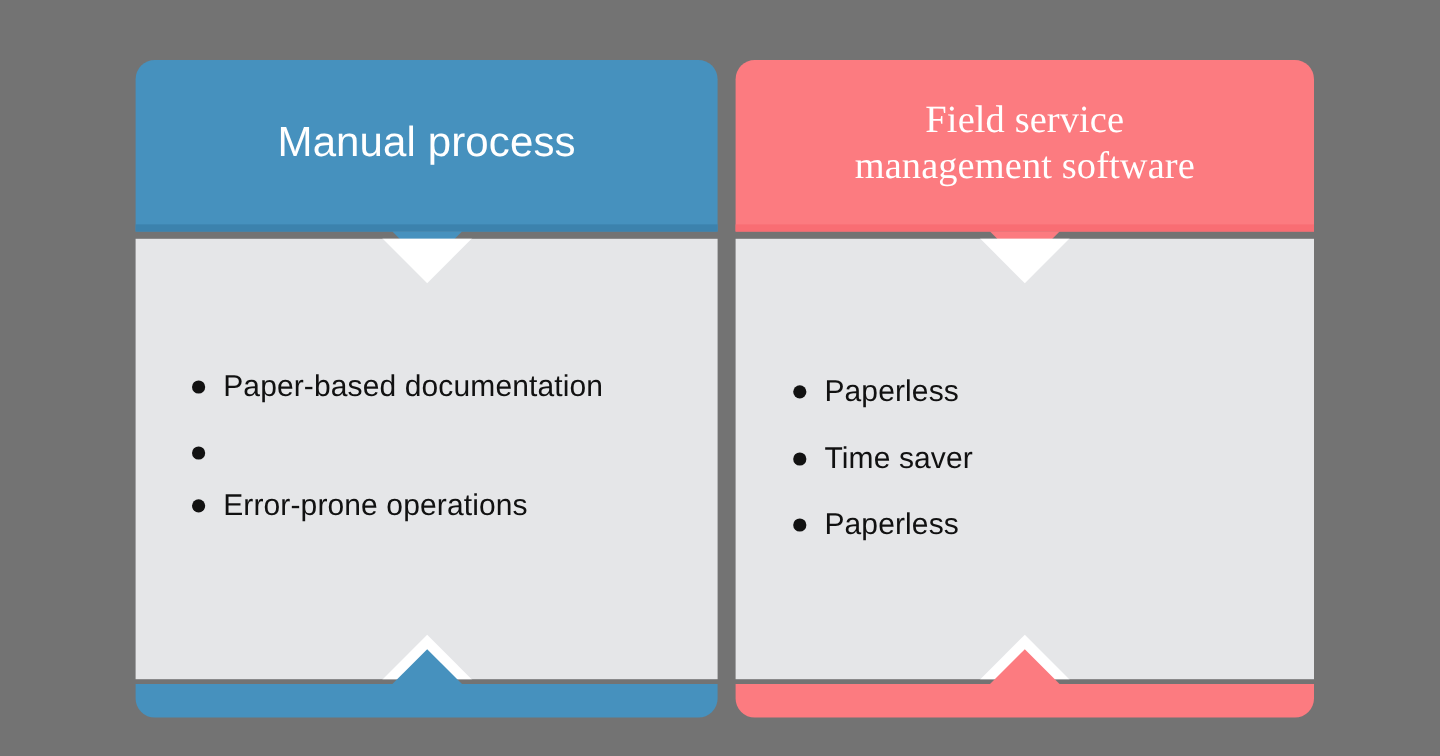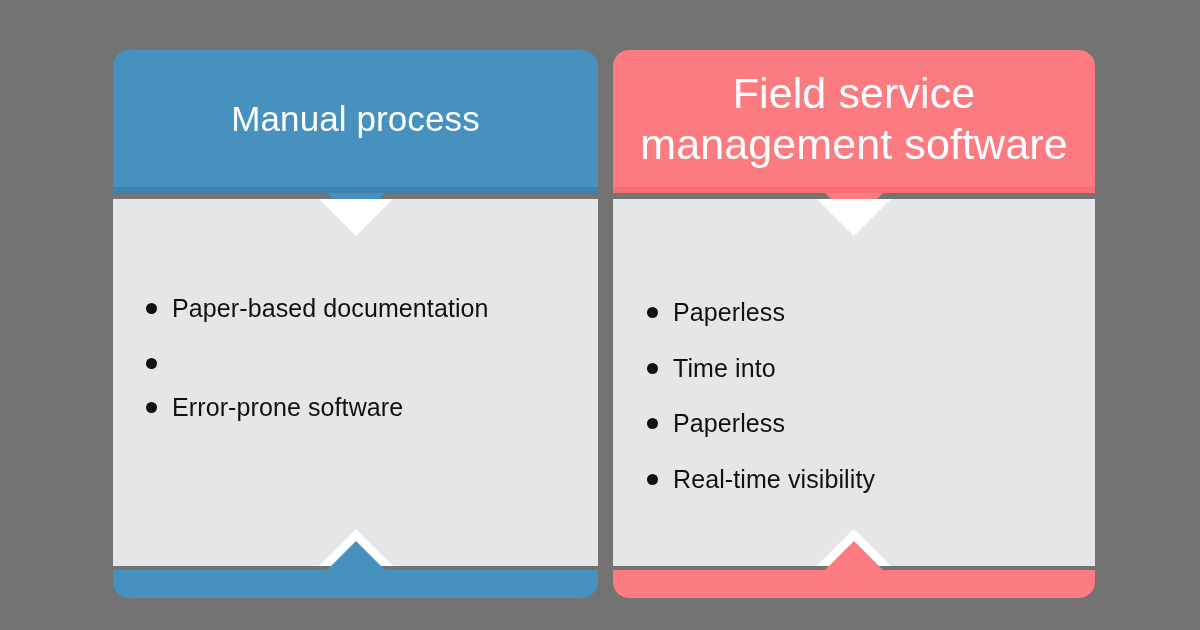--- a/index.html
+++ b/index.html
@@ -47,21 +47,21 @@
   }
   .card-header-title {
     color: #ffffff;
     font-size: 35px;
     line-height: 1.18;
     font-weight: 400;
     text-align: center;
     letter-spacing: 0.1px;
     white-space: pre-line;
   }
-  .card.right .card-header-title { font-size: 43px; }
+  .card.right .card-header-title { font-size: 32px; font-family: Liberation Serif, serif; }
 
   
   .header-strip {
     position: absolute;
     left: 0;
     top: 137px;
     width: 100%;
     height: 6px;
   }
 
@@ -113,21 +113,21 @@
   }
 
   
   .bullet-list {
     position: absolute;
     left: 0;
     top: 0;
     width: 100%;
     box-sizing: border-box;
     padding: 92px 26px 0 32px;
-    margin: 1px;
+    margin: 15px;
     list-style: none;
   }
   .card.right .bullet-list { padding-top: 96px; padding-left: 33px; }
 
   .bullet-item {
     display: flex;
     align-items: flex-start;
     margin-bottom: 22px;
   }
   .card.right .bullet-item { margin-bottom: 23px; }
@@ -190,21 +190,21 @@
       <ul class="bullet-list">
         <li class="bullet-item">
           <span class="bullet-dot" style="background: rgb(18, 18, 18);"></span>
           <span class="bullet-text" style="color: rgb(17, 17, 17);">Paper-based documentation</span>
         </li>
         <li class="bullet-item">
           <span class="bullet-dot" style="background: rgb(18, 18, 18);"></span>
         </li>
         <li class="bullet-item">
           <span class="bullet-dot" style="background: rgb(18, 18, 18);"></span>
-          <span class="bullet-text" style="color: rgb(17, 17, 17);">Error-prone software</span>
+          <span class="bullet-text" style="color: rgb(17, 17, 17);">Error-prone operations</span>
         </li>
       </ul>
 
       <div class="body-notch-bottom"></div>
     </div>
 
     <div class="card-footer" style="background: rgb(70, 145, 190);">
       <div class="footer-notch" style="border-bottom: 29px solid rgb(70, 145, 190);"></div>
     </div>
   </div>
@@ -221,29 +221,25 @@
     <div class="card-body" style="background: rgb(229, 230, 232);">
       <div class="body-notch-top"></div>
 
       <ul class="bullet-list">
         <li class="bullet-item">
           <span class="bullet-dot" style="background: rgb(18, 18, 18);"></span>
           <span class="bullet-text" style="color: rgb(17, 17, 17);">Paperless</span>
         </li>
         <li class="bullet-item">
           <span class="bullet-dot" style="background: rgb(18, 18, 18);"></span>
-          <span class="bullet-text" style="color: rgb(17, 17, 17);">Time into</span>
+          <span class="bullet-text" style="color: rgb(17, 17, 17);">Time saver</span>
         </li>
         <li class="bullet-item">
           <span class="bullet-dot" style="background: rgb(18, 18, 18);"></span>
           <span class="bullet-text" style="color: rgb(17, 17, 17);">Paperless</span>
-        </li>
-        <li class="bullet-item">
-          <span class="bullet-dot" style="background: rgb(18, 18, 18);"></span>
-          <span class="bullet-text" style="color: rgb(17, 17, 17);">Real-time visibility</span>
         </li>
       </ul>
 
       <div class="body-notch-bottom"></div>
     </div>
 
     <div class="card-footer" style="background: rgb(252, 123, 128);">
       <div class="footer-notch" style="border-bottom: 29px solid rgb(252, 123, 128);"></div>
     </div>
   </div>

